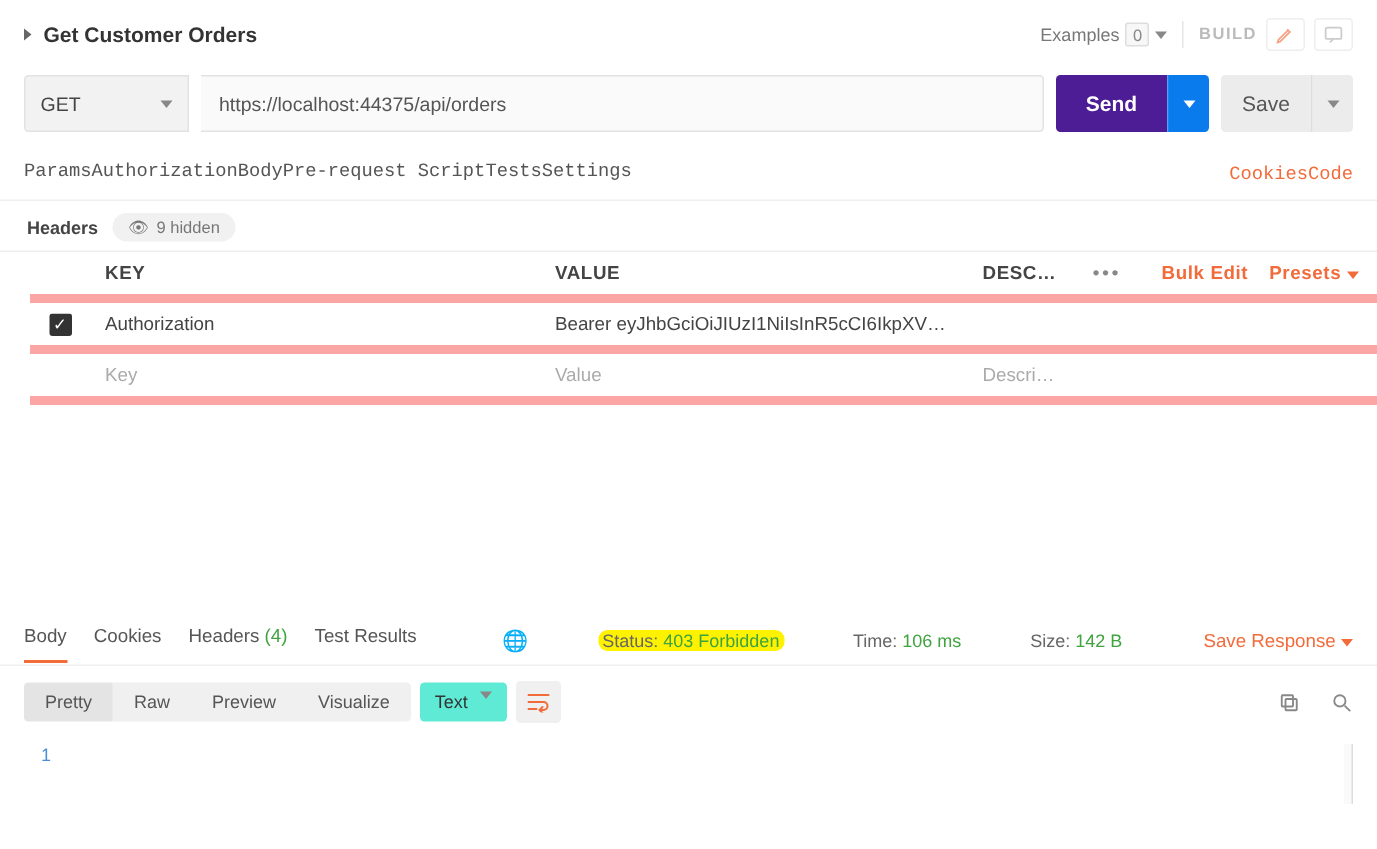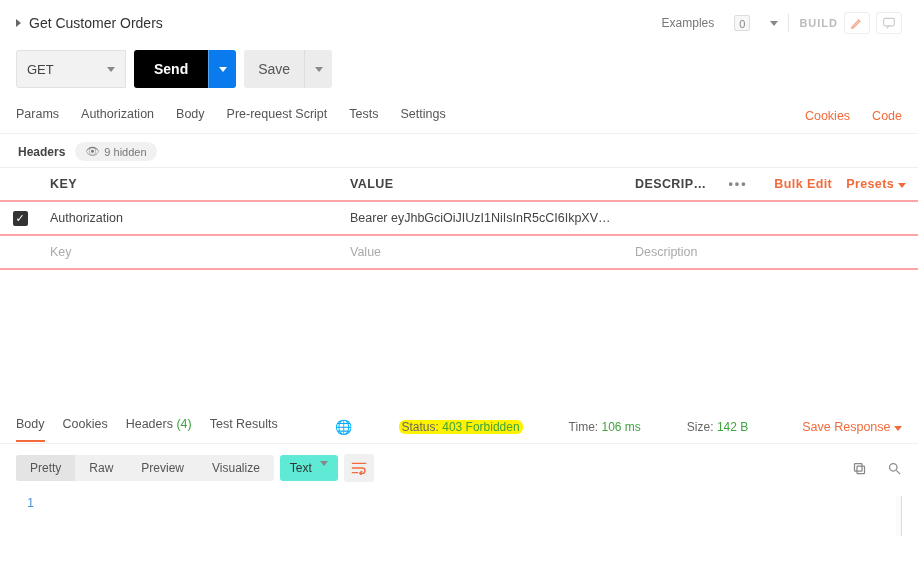--- a/index.html
+++ b/index.html
@@ -1,58 +1,58 @@
 <!DOCTYPE html>
 <html><head>
 <meta charset="utf-8">
 <style>
   * { box-sizing: border-box; margin: 0; padding: 0; }
   body { font-family: -apple-system, BlinkMacSystemFont, "Segoe UI", Helvetica, Arial, sans-serif; font-size: 12px; color: #333; background: #fff; width: 918px; height: 566px; overflow: hidden; }
   
   
   .top-bar { display:flex; align-items:center; padding: 12px 16px 6px 16px; }
   .caret-right { display:inline-block; width:0;height:0;border-top:4px solid transparent;border-bottom:4px solid transparent;border-left:5px solid #666; margin-right:8px;}
-  .req-name { font-size: 14px; font-weight: 400; color:#333; }
+  .req-name { font-size: 14px; font-weight: 700; color:#333; }
   .top-spacer { flex:1; }
-  .examples { display:flex; align-items:center; gap:20px; color:#777; font-size:12px; }
+  .examples { display:flex; align-items:center; gap:4px; color:#777; font-size:12px; }
   .badge { display:inline-block; min-width:14px; padding:0 4px; height:16px; line-height:16px; text-align:center; border:1px solid #ddd; border-radius:2px; background:#f7f7f7; color:#888; font-size:11px;}
   .caret-down { display:inline-block; width:0;height:0;border-left:4px solid transparent;border-right:4px solid transparent;border-top:5px solid #888;}
   .vsep { width:1px; height:18px; background:#e6e6e6; margin:0 10px;}
   .build { color:#bbb; letter-spacing:1px; font-size:11px; font-weight:600;}
   .iconbtn { width:26px; height:22px; border:1px solid #eee; border-radius:3px; display:flex; align-items:center; justify-content:center; margin-left:6px; color:#f5a083;}
   .iconbtn.gray{color:#ccc;}
   
   
   .url-row { display:flex; align-items:stretch; padding: 10px 16px 10px 16px; gap:8px;}
   .method-select { width:110px; background:#f2f2f2; border:1px solid #e2e2e2; border-radius:3px 0 0 3px; display:flex; align-items:center; padding:0 10px; font-size:13px; color:#444; height:38px; justify-content:space-between;}
   .url-input { flex:1; border:1px solid #e2e2e2; border-left:none; border-radius:0 3px 3px 0; height:38px; padding:0 12px; font-size:13px; color:#555; background:#fafafa;}
-  .send-btn { background:#000000; color:#fff; border:0; height:38px; border-radius:3px 0 0 3px; padding:0 20px; font-size:14px; font-weight:600; display:flex; align-items:center;}
+  .send-btn { background:#4c1d95; color:#fff; border:0; height:38px; border-radius:3px 0 0 3px; padding:0 20px; font-size:14px; font-weight:600; display:flex; align-items:center;}
   .send-split { background:#097bed; width:28px; height:38px; border-radius:0 3px 3px 0; border-left:1px solid rgba(255,255,255,.3); display:flex;align-items:center;justify-content:center;}
   .send-split .caret-down{border-top-color:#fff;}
   .save-btn { background:#ececec; color:#555; border:0; height:38px; border-radius:3px 0 0 3px; padding:0 14px; font-size:14px;}
   .save-split { background:#ececec; width:28px; height:38px; border-radius:0 3px 3px 0; border-left:1px solid #ddd; display:flex;align-items:center;justify-content:center;}
   .btngrp{display:flex;}
   
   
-  .tabs { display:flex; align-items:center; padding: 0 16px; border-bottom:1px solid #f0f0f0; height:36px; gap:22px;}
+  .tabs { display:flex; align-items:center; padding: 0 16px; border-bottom:1px solid #f0f0f0; height:36px; font-family:Liberation Mono, monospace;}
   .tab { color:#555; font-size:12.5px; padding:8px 0 10px 0; border-bottom:2px solid transparent; cursor:pointer;}
   .tab.active { color:#333; border-bottom-color:#f26b3a; font-weight:500;}
   .tab .count { color:#3fa33f;}
   .tabs .spacer{flex:1;}
   .link-orange { color:#f26b3a; font-size:12.5px; cursor:pointer;}
   
   
   .subtab-row { display:flex; align-items:center; gap:10px; padding:8px 16px 6px 18px;}
   .subtab-row .hdrs{font-weight:700; color:#444; font-size:12px;}
   .hidden-pill { background:#f1f1f1; border-radius:10px; padding:3px 10px; color:#777; display:flex; align-items:center; gap:5px; font-size:11px;}
   .eye-icon{font-size:11px;}
   
   
   .htable { width:100%; border-top:1px solid #eee;}
-  .hrow { display:grid; grid-template-columns: 40px 300px 285px 1fr 40px 160px; align-items:center; border-bottom:2px solid #fca5a5; height:34px;}
+  .hrow { display:grid; grid-template-columns: 40px 300px 285px 1fr 40px 160px; align-items:center; border-bottom:6px solid #fca5a5; height:34px;margin-left:20px;}
   .hrow.hdrrow { background:#fff; color:#777; font-size:10.5px; font-weight:700; letter-spacing:.4px;}
   .hcell { padding:0 10px; font-size:12.5px; color:#444; overflow:hidden; white-space:nowrap; text-overflow:ellipsis;}
   .hcell.ph{color:#aaa;}
   .dots { text-align:center; color:#888; letter-spacing:2px; font-weight:700;}
   .presets { display:flex; gap:14px; justify-content:flex-end; padding-right:12px;}
   .chkwrap { display:flex; align-items:center; justify-content:center;}
   .chk { width:15px; height:15px; border-radius:2px; background:#333; color:#fff; display:flex; align-items:center; justify-content:center; font-size:11px;}
   
   
   .whitespace{height:140px;}
@@ -106,20 +106,21 @@
         <path d="M8 21l4-4" stroke="currentColor" stroke-width="2"></path>
       </svg>
   </div>
 </div>
 
 <div class="url-row">
   <div class="method-select">
     <span>GET</span>
     <span class="caret-down"></span>
   </div>
+  <input class="url-input" value="https://localhost:44375/api/orders" style="">
   <div class="btngrp">
     <button class="send-btn">
         <span>Send</span>
       </button>
     <div class="send-split">
         <span class="caret-down"></span>
       </div>
   </div>
   <div class="btngrp">
     <button class="save-btn"><span>Save</span></button>

